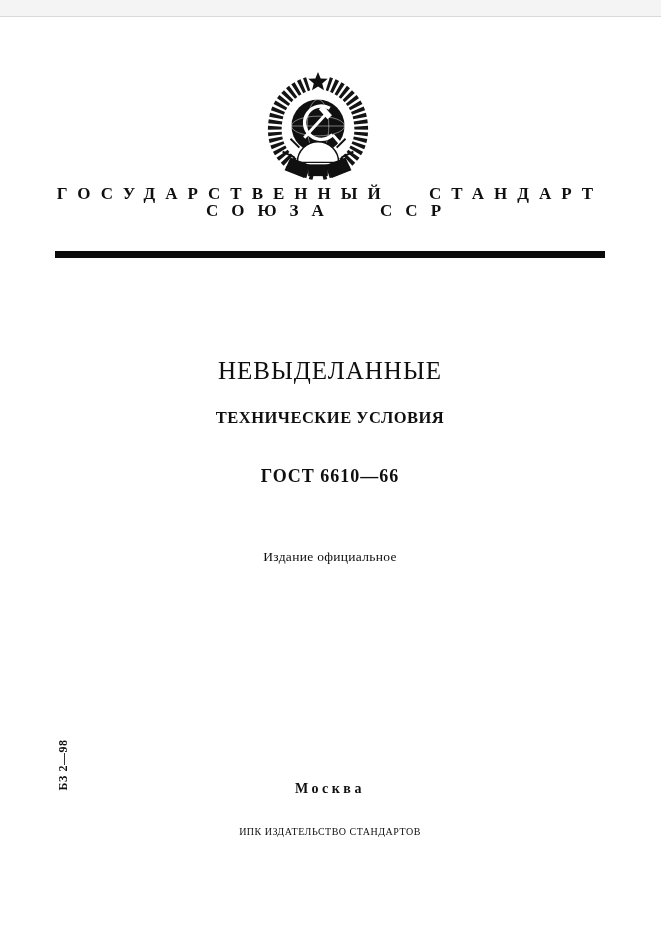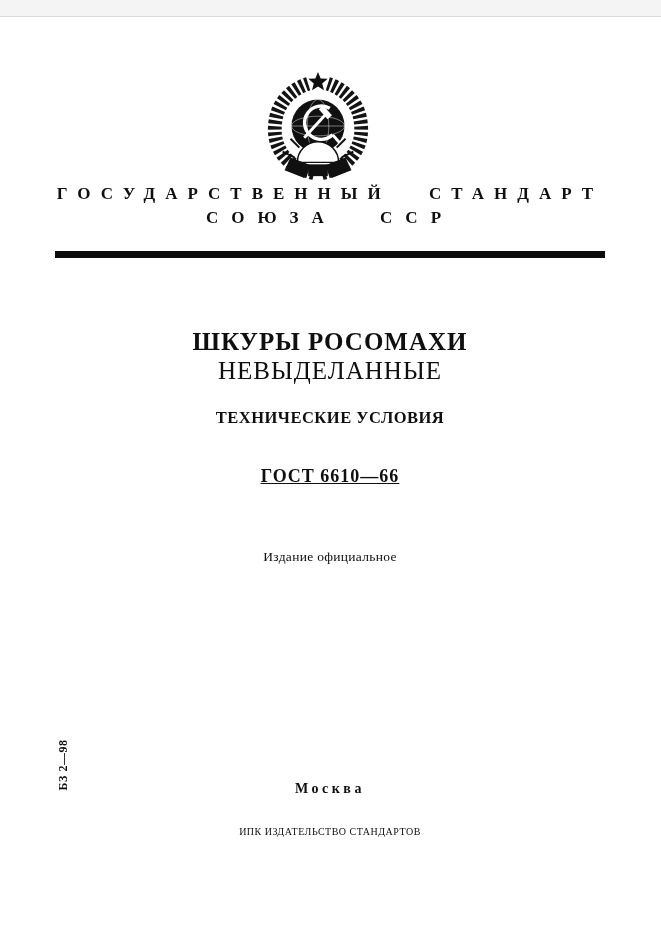--- a/index.html
+++ b/index.html
@@ -4,26 +4,26 @@
 <style>
   html,body{margin:0;padding:0;background:#f4f4f4;}
   .page{
     position:relative;width:661px;height:936px;background:#fff;
     font-family:"Liberation Serif","DejaVu Serif",serif;color:#0f0f0f;
     outline:1px solid #d9d9d9;overflow:hidden;margin:17px auto;
   }
   .center{position:absolute;left:10px;width:640px;text-align:center;white-space:nowrap;}
   .emblem{position:absolute;left:263px;top:54px;width:110px;height:112px;}
   .hdr1{top:167px;font-size:17px;font-weight:700;letter-spacing:10px;word-spacing:24px;}
-  .hdr2{top:191px;font-size:17px;font-weight:700;letter-spacing:13px;word-spacing:26px;}
+  .hdr2{top:184px;font-size:17px;font-weight:700;letter-spacing:13px;word-spacing:26px;}
   .rule{position:absolute;left:55px;top:234px;width:550px;height:7px;background:#0b0b0b;}
   .title1{top:311px;font-size:25px;font-weight:700;letter-spacing:1px;}
   .title2{top:340px;font-size:25px;font-weight:400;letter-spacing:1px;}
   .subtitle{top:391px;font-size:16.5px;font-weight:700;letter-spacing:0.5px;font-family:Liberation Serif, serif;}
-  .gost{top:449px;font-size:18px;font-weight:700;letter-spacing:1px;text-decoration:underline;}
+  .gost{top:449px;font-size:18px;font-weight:700;letter-spacing:1px;}
   .edition{top:532px;font-size:13.5px;font-weight:400;letter-spacing:0.3px;}
   .sidecode{
     position:absolute;left:18px;top:740px;width:92px;height:16px;
     transform:rotate(-90deg);font-size:12px;font-weight:700;
     text-align:center;letter-spacing:0.5px;white-space:nowrap;
   }
   .publisher{top:809px;font-size:10px;font-weight:400;letter-spacing:0.5px;}
   .city{top:764px;font-size:14px;font-weight:700;letter-spacing:3.5px;}
 </style>
 </head>
@@ -63,21 +63,20 @@
         <path d="M82 88 L64 95 L68 109 L88 101 Z"></path>
       </g>
     </svg>
   </div>
 
   <div class="center hdr1">ГОСУДАРСТВЕННЫЙ СТАНДАРТ</div>
   <div class="center hdr2">СОЮЗА ССР</div>
 
   <div class="rule"></div>
 
-  <div class="center title1">ШКУРЫ РОСОМАХИ</div>
   <div class="center title2">НЕВЫДЕЛАННЫЕ</div>
 
   <div class="center subtitle">ТЕХНИЧЕСКИЕ УСЛОВИЯ</div>
 
   <div class="center gost">ГОСТ 6610—66</div>
 
   <div class="center edition">Издание официальное</div>
 
   <div class="sidecode">БЗ 2—98</div>
 

